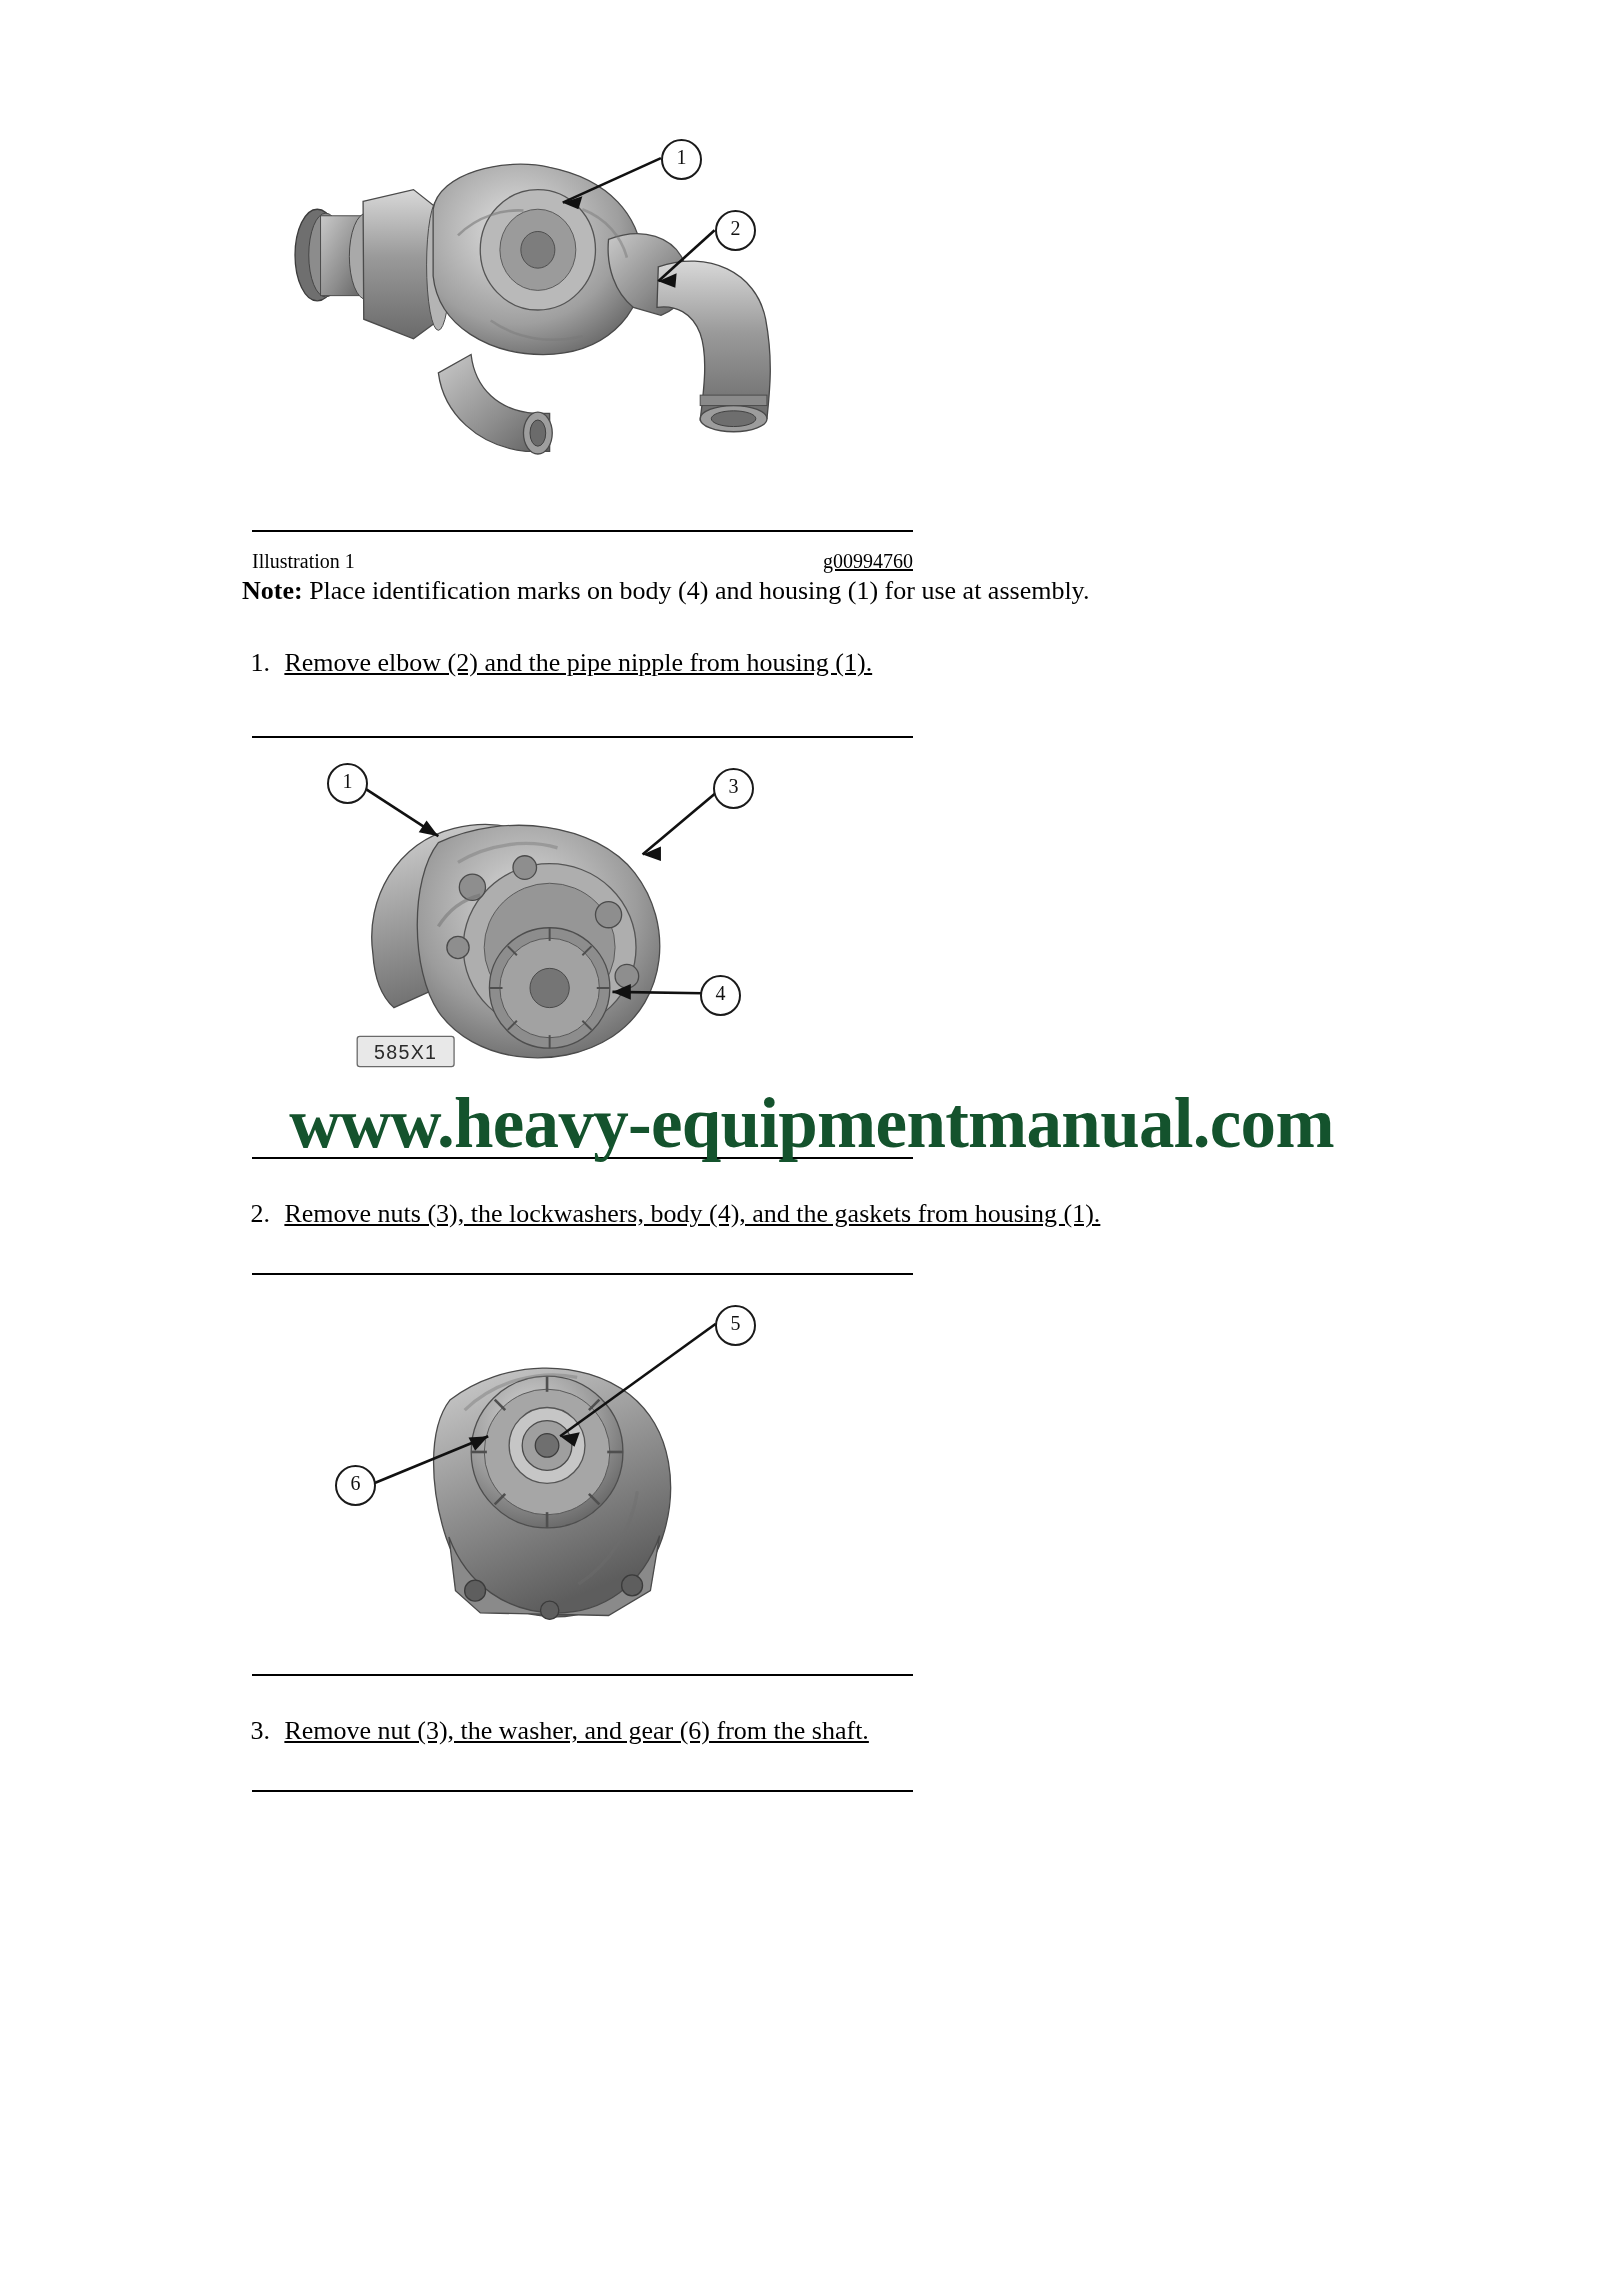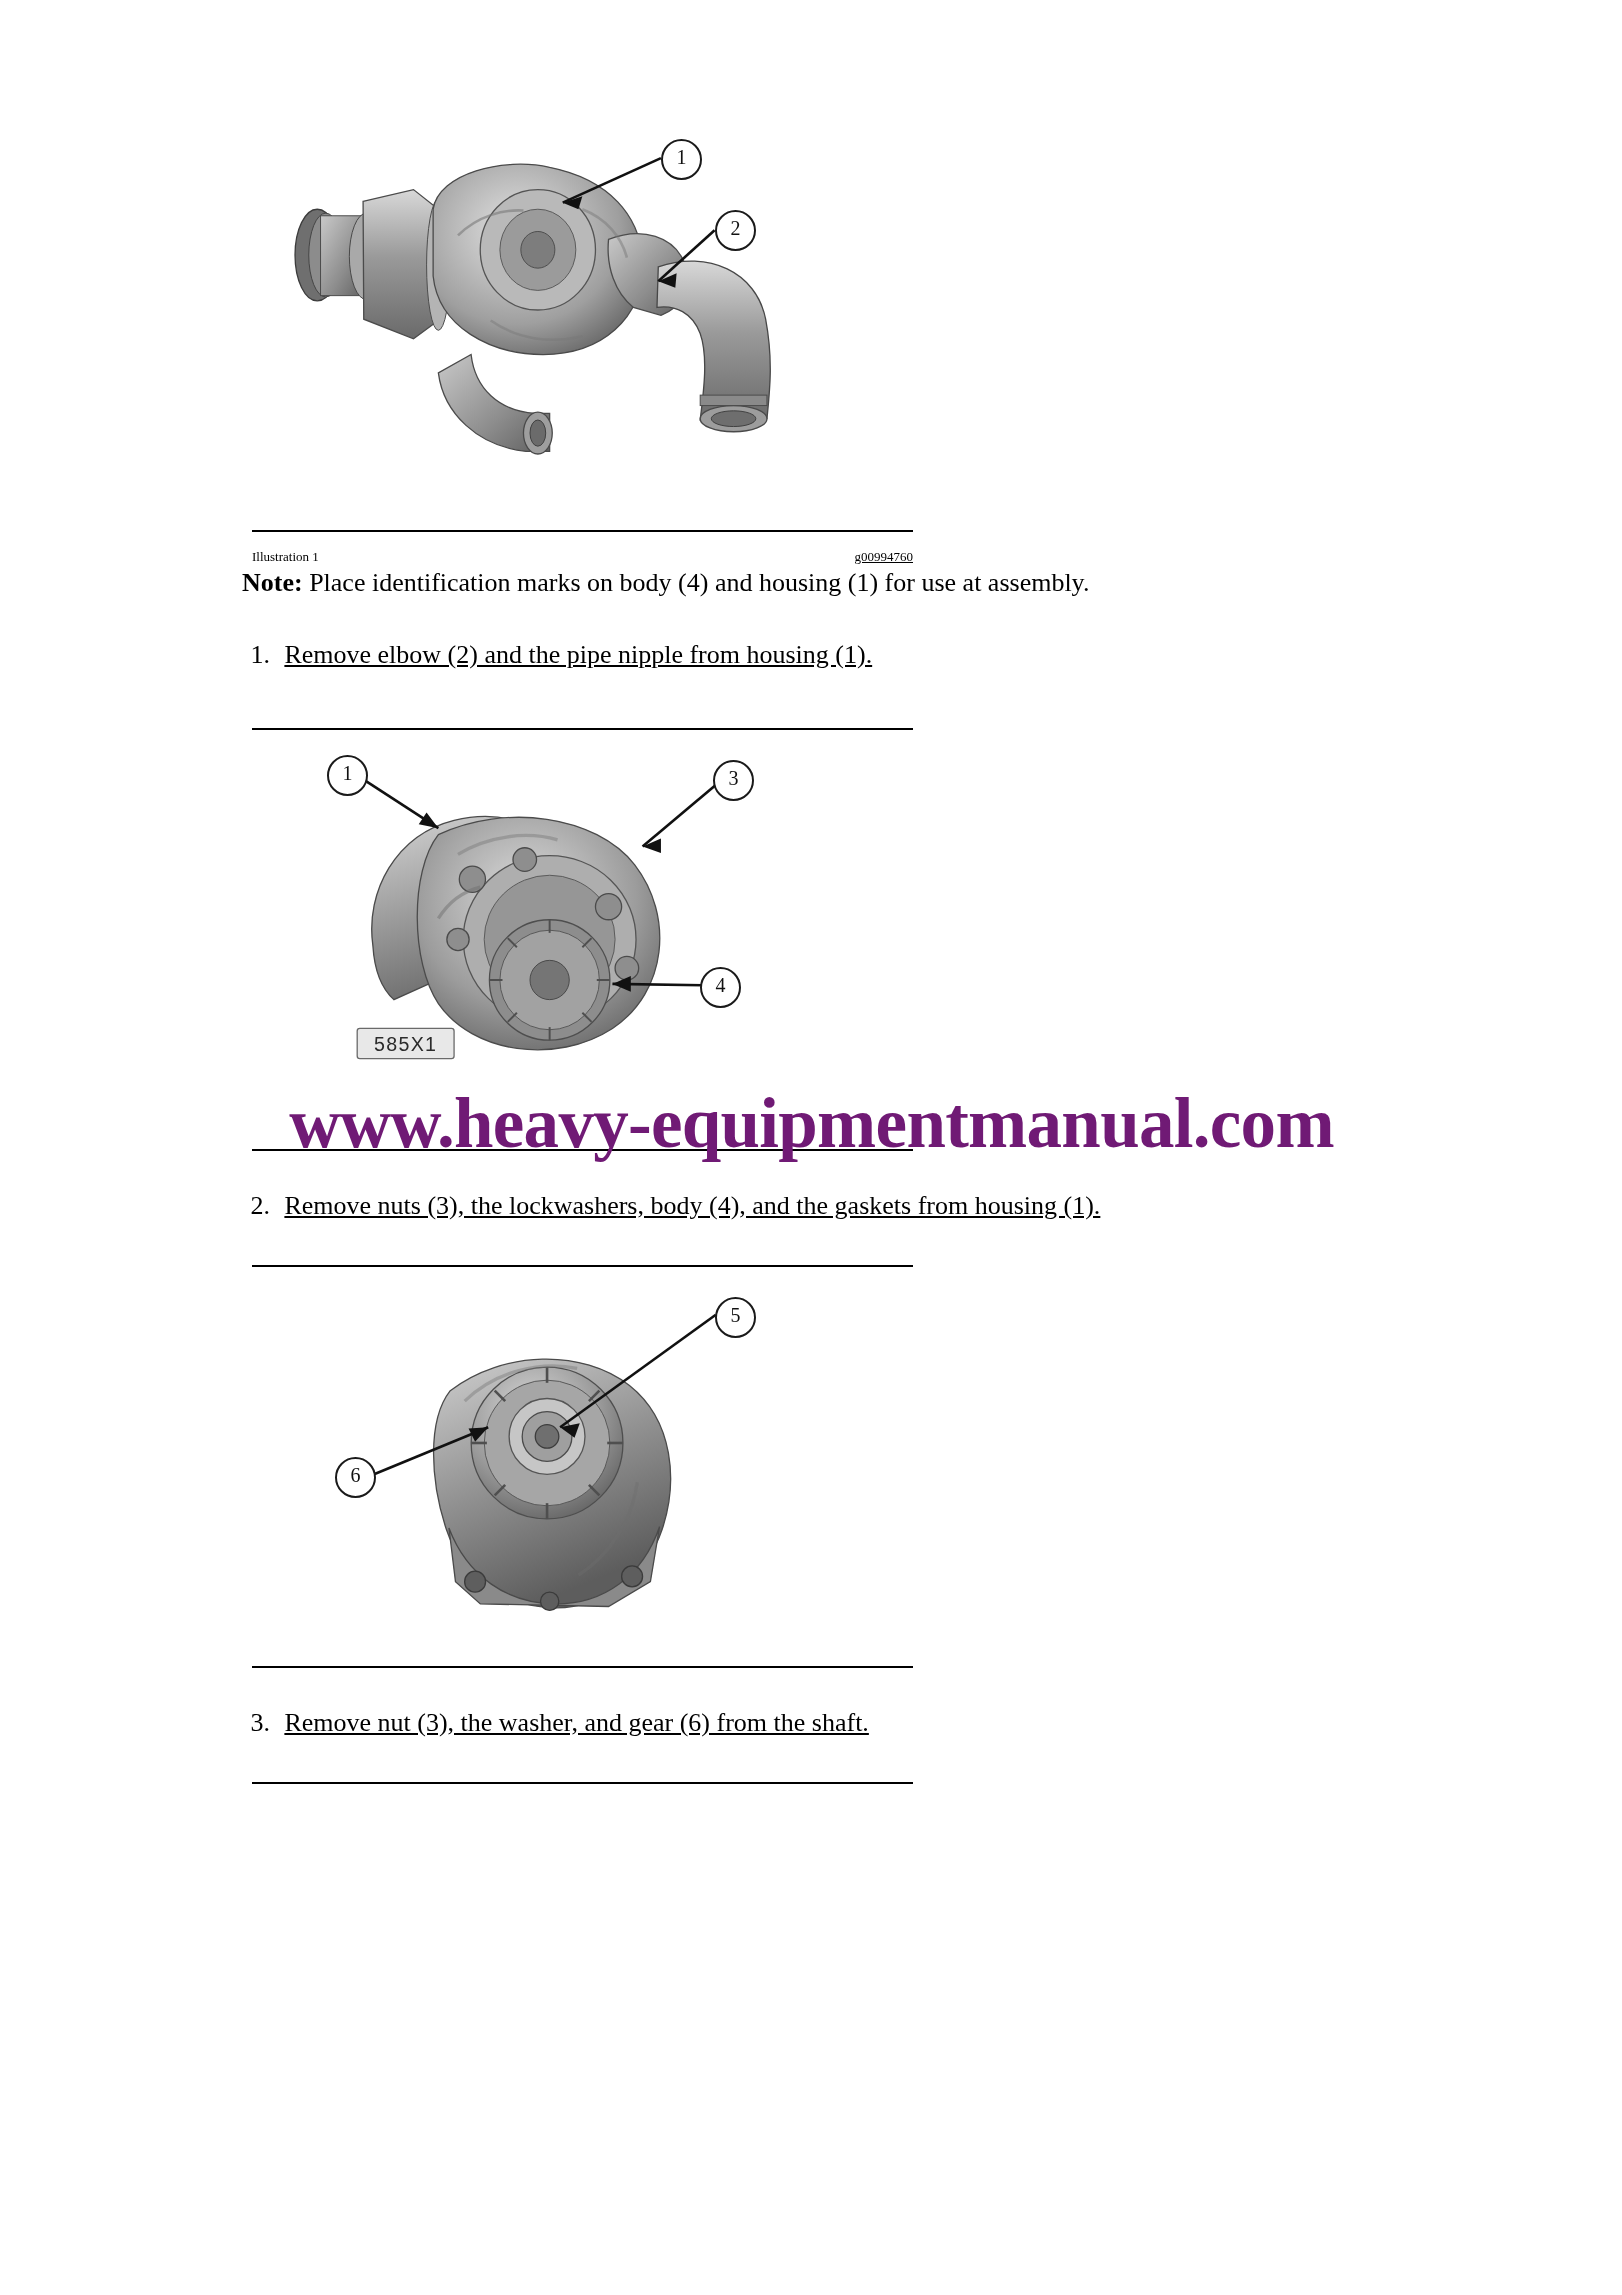--- a/index.html
+++ b/index.html
@@ -41,21 +41,21 @@
     border-top: 2px solid #000;
     margin: 0;
     width: 661px;
     margin-left: 49px;
   }
   .fig-caption {
     display: flex;
     width: 661px;
     margin-left: 49px;
     margin-top: 17px;
-    font-size: 13px;
+    font-size: 20px;
     line-height: 1.2;
   }
   .fig-caption .fc-left { width: 537px; }
   .fig-caption .fc-right { width: 124px; text-align: right; text-decoration: underline; }
 
   
   .note {
     margin-left: 39px;
     font-size: 26px;
     line-height: 1.35;
@@ -98,21 +98,21 @@
   
   .watermark {
     position: absolute;
     left: 0;
     top: 1083px;
     width: 1623px;
     text-align: center;
     font-family: "Liberation Serif", serif;
     font-size: 71px;
     font-weight: bold;
-    color: #701a75;
+    color: #14532d;
     letter-spacing: -0.7px;
     white-space: nowrap;
   }
 </style>
 </head>
 <body>
 
 <div class="page">
 
   <div class="content">

